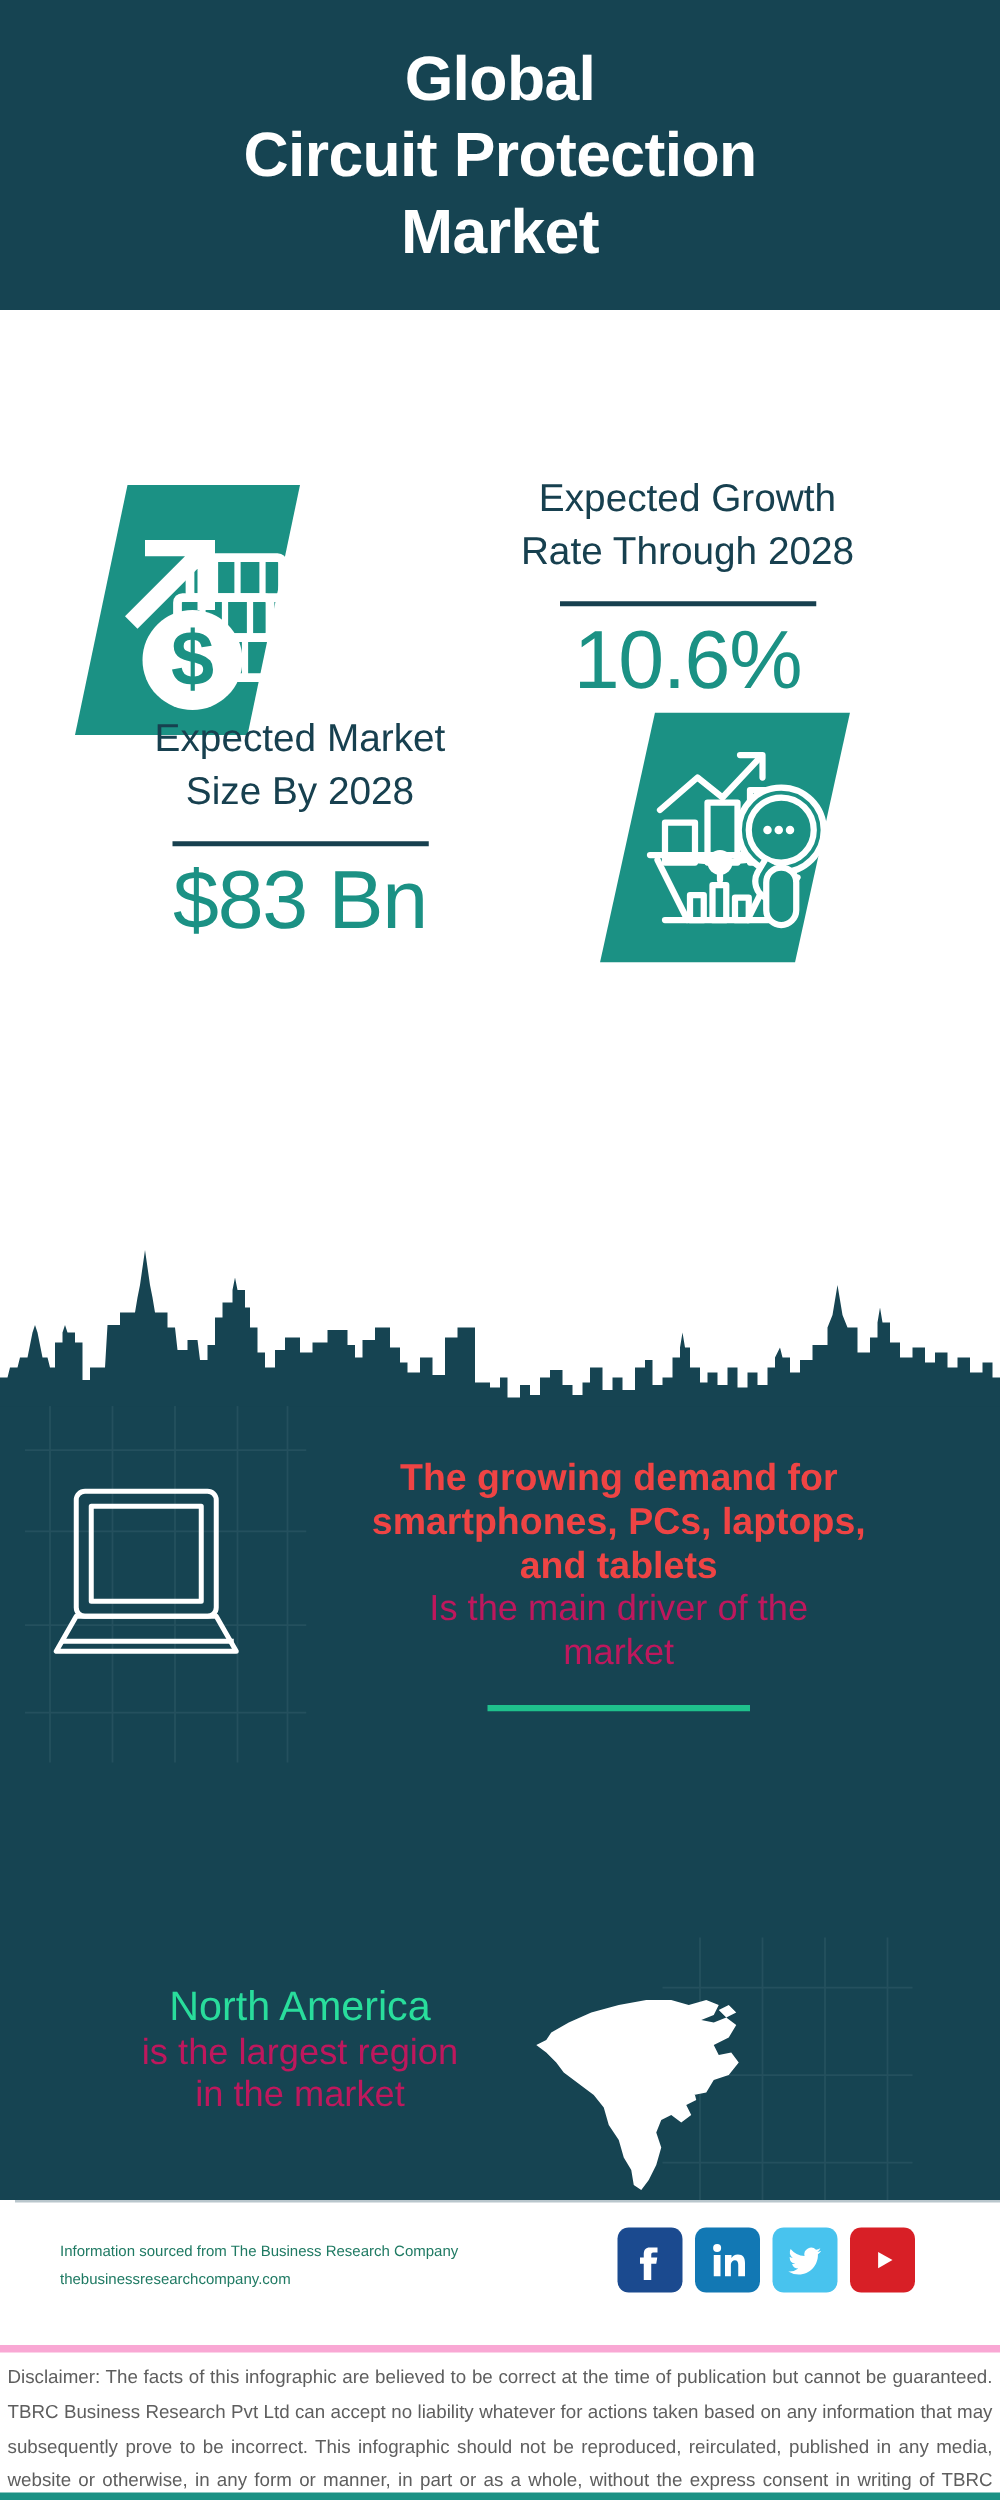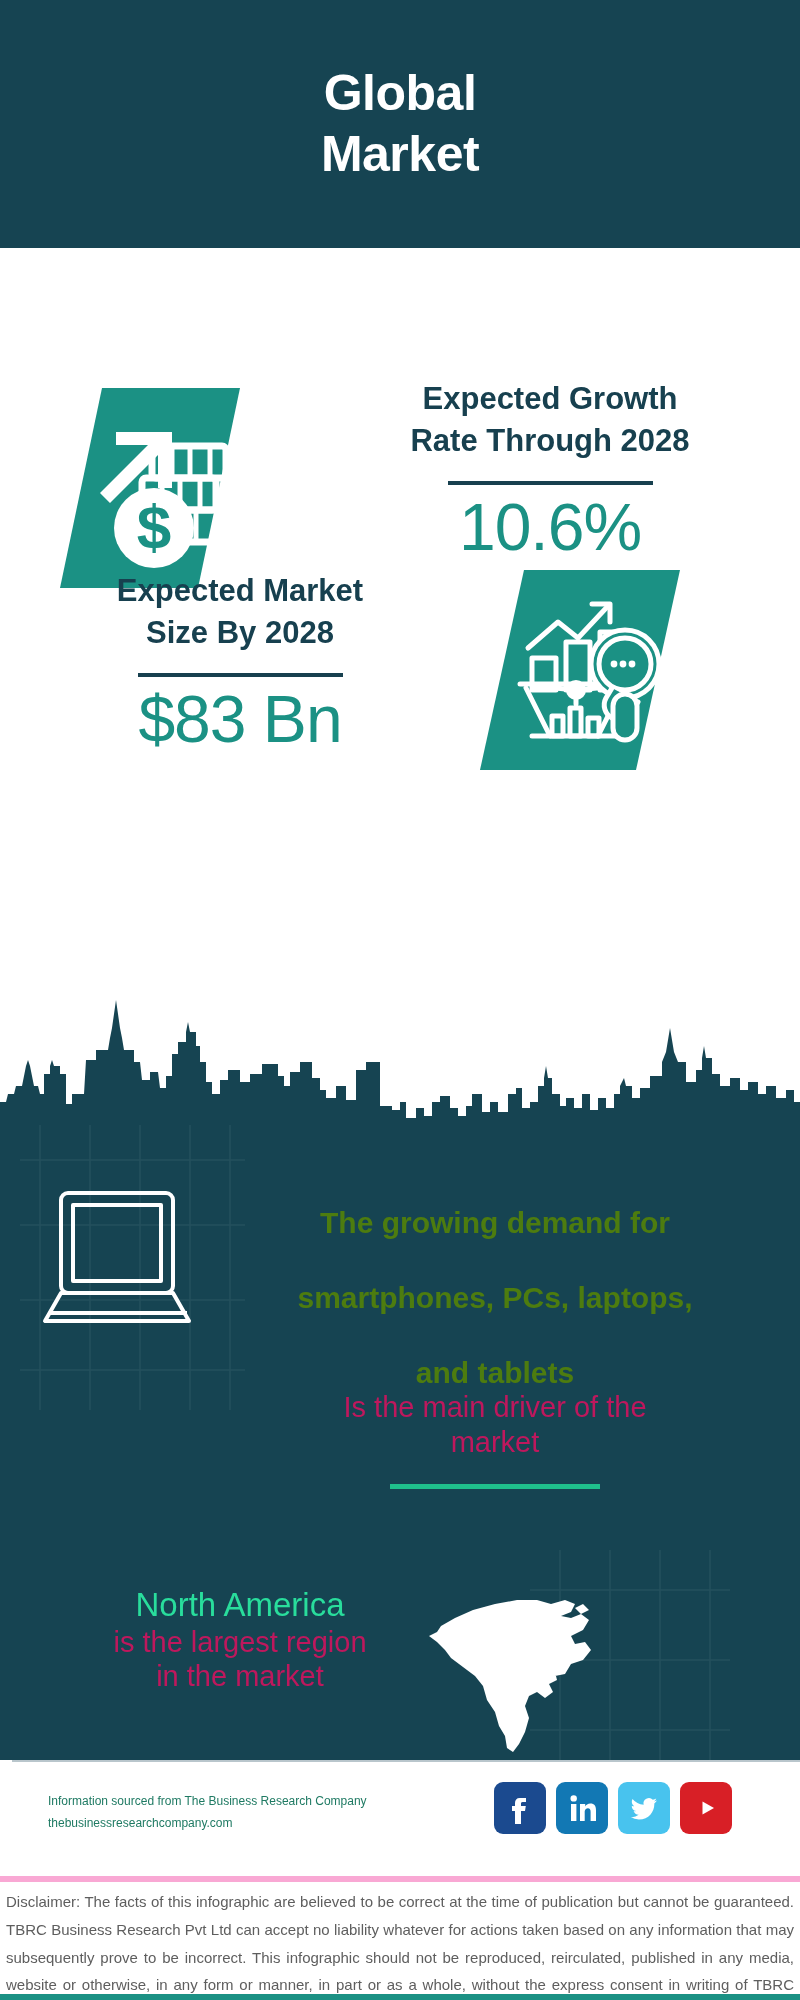--- a/index.html
+++ b/index.html
@@ -51,21 +51,21 @@
   }
   .growth-text {
     position: absolute;
     left: 340px; top: 130px;
     width: 420px;
     text-align: center;
   }
   .label-dark {
     color: #17404f;
     font-size: 31px;
-    font-weight: bold;
+    font-weight: normal;
     line-height: 1.37;
   }
   .rule-dark {
     width: 205px; height: 4px;
     background: #17404f;
     margin: 18px auto 6px auto;
   }
   .value-teal {
     color: #1b9184;
     font-size: 66px;
@@ -109,25 +109,24 @@
     opacity: 0.30;
   }
 
   .driver-block {
     position: absolute;
     left: 235px; top: 1165px;
     width: 520px;
     text-align: center;
   }
   .accent-green {
-    color: #4d7c0f;
+    color: #ef4444;
     font-size: 30px;
     font-weight: bold;
     line-height: 1.17;
-    margin-top: 40px;
   }
   .white-txt {
     color: #be185d;
     font-size: 29px;
     line-height: 1.2;
   }
   .rule-green {
     width: 210px; height: 5px;
     background: #1fc08c;
     margin: 24px auto 0 auto;
@@ -206,20 +205,21 @@
   }
 </style>
 </head>
 <body>
 
 <div class="page">
 
   <div class="header">
     <h1>
       <div>Global</div>
+      <div class="line2">Circuit Protection</div>
       <div>Market</div>
     </h1>
   </div>
 
   <div class="sec-growth">
 
     <svg class="icon-growth" viewBox="0 0 180 200">
       <polygon points="42,0 180,0 138,200 0,200" fill="#1b9184"></polygon>
 
       <path d="M56 44 h56 v56 h-14 v-33 l-48 48 -10 -10 48 -48 h-32 z" fill="#ffffff"></path>

